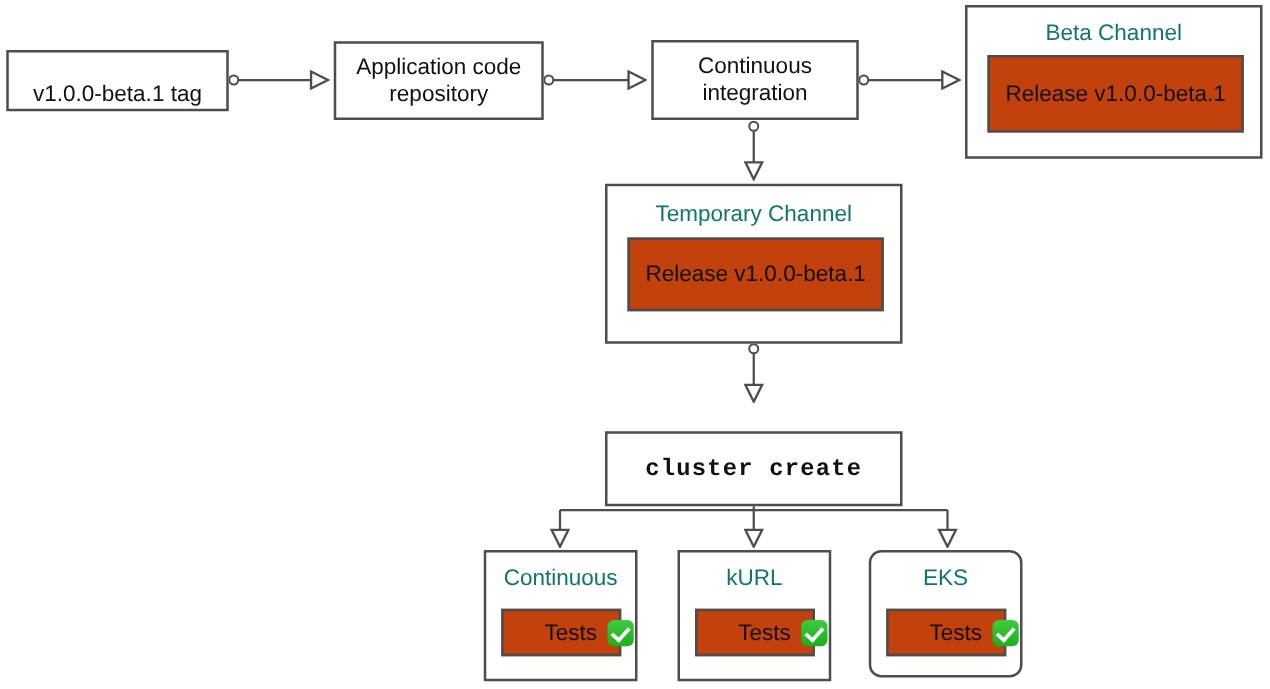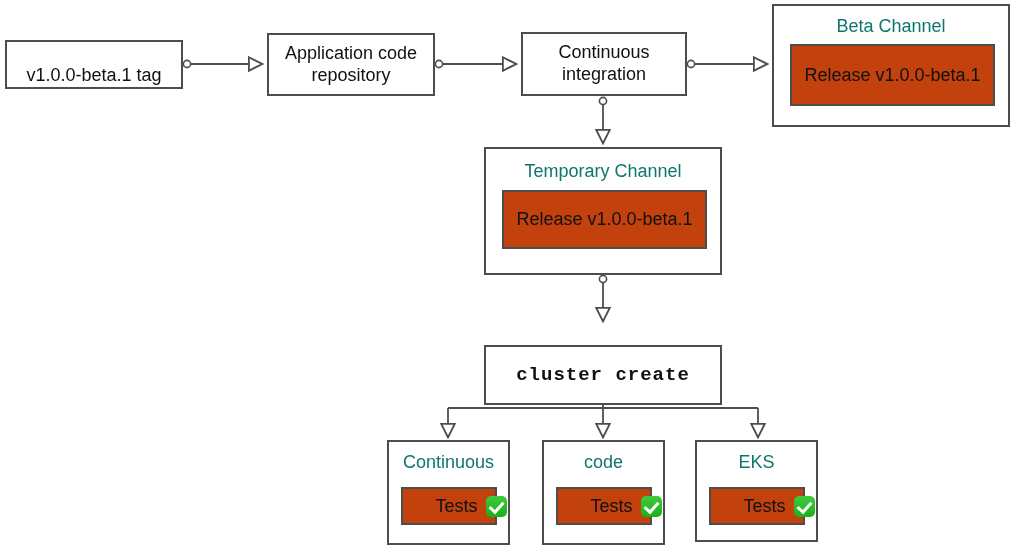--- a/index.html
+++ b/index.html
@@ -176,28 +176,28 @@
 
   <div class="group" style="left:387px; top:440px; width:123px; height:105px;">
     <div class="group-title" style="top:10px;">Continuous</div>
     <div class="inner-box tests-inner" style="left:12px; top:45px; width:96px; height:38px;">
       <span>Tests</span>
       <span class="check-icon"></span>
     </div>
   </div>
 
   <div class="group" style="left:542px; top:440px; width:123px; height:105px;">
-    <div class="group-title" style="top:10px;">code</div>
+    <div class="group-title" style="top:10px;">kURL</div>
     <div class="inner-box tests-inner" style="left:12px; top:45px; width:96px; height:38px;">
       <span>Tests</span>
       <span class="check-icon"></span>
     </div>
   </div>
 
-  <div class="group" style="left:695px; top:440px; width:123px; height:102px;">
+  <div class="group" style="left:695px; top:440px; width:123px; height:102px;border-radius:10px;">
     <div class="group-title" style="top:10px;">EKS</div>
     <div class="inner-box tests-inner" style="left:12px; top:45px; width:96px; height:38px;">
       <span>Tests</span>
       <span class="check-icon"></span>
     </div>
   </div>
 
 </div>
 
 </body></html>

